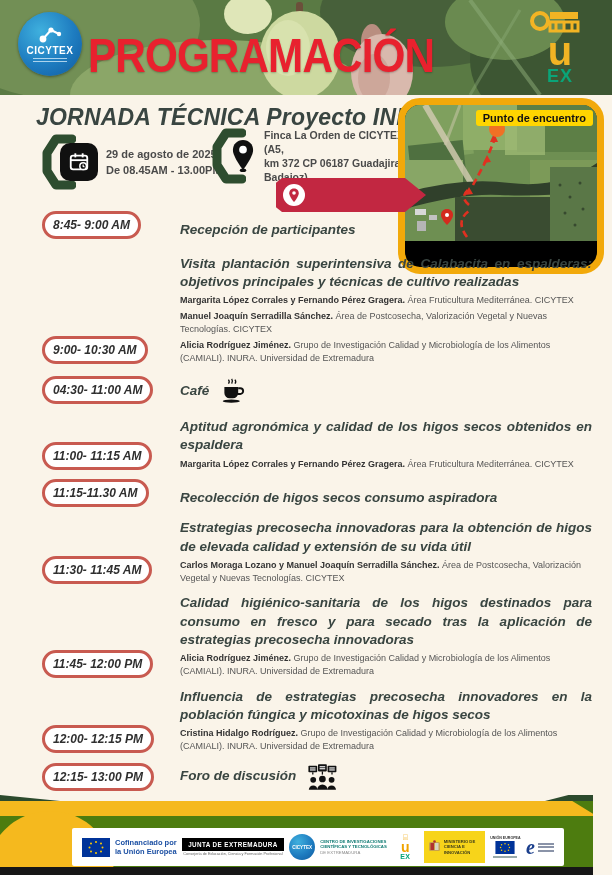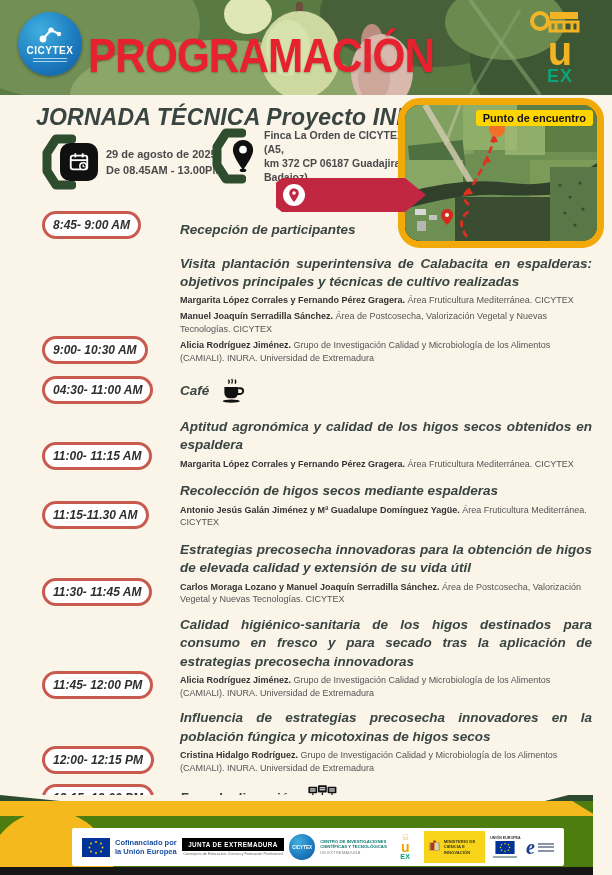--- a/index.html
+++ b/index.html
@@ -31,21 +31,21 @@
   .badge-date { left:42px; top:38px; }
   .badge-loc  { left:212px; top:32px; }
   .bracket { margin-right:-16px; z-index:1; }
   .icon-sq { width:38px; height:38px; background:#101010; border-radius:10px; display:flex; align-items:center;
     justify-content:center; z-index:2; }
   .badge-text { margin-left:8px; font-size:11px; font-weight:600; color:#4a4a4a; line-height:1.5; }
   .badge-loc .badge-text { font-size:10.5px; line-height:1.35; max-width:150px; }
   .pin-plain { z-index:2; }
 
   
-  .map-frame { position:absolute; left:398px; top:3px; width:206px; height:150px; border:7px solid #f2a90a;
+  .map-frame { position:absolute; left:398px; top:3px; width:206px; height:176px; border:7px solid #f2a90a;
     border-radius:22px; overflow:hidden; background:#000000; }
   .map-label { position:absolute; right:4px; top:5px; background:#ffd500; color:#111; font-weight:800;
     font-size:11px; padding:2px 7px; border-radius:3px; z-index:3; }
   .cta { position:absolute; left:276px; top:83px; width:150px; height:34px; background:#c22741; z-index:4;
     clip-path:polygon(0 14%, 0 86%, 4% 100%, 86% 100%, 100% 50%, 86% 0, 4% 0);
     display:flex; align-items:center; padding-left:7px; }
   .cta-pin { width:22px; height:22px; background:#fff; border-radius:50%; display:flex; align-items:center;
     justify-content:center; flex:0 0 22px; }
   .cta-text { color:#fff; font-weight:700; font-size:8.6px; line-height:1.3; margin-left:6px; }
 
@@ -285,25 +285,21 @@
           <p class="speaker">
             <b>Margarita López Corrales y Fernando Pérez Gragera.</b>
             <span>Área Fruticultura Mediterránea. CICYTEX</span>
           </p>
         </div>
       </div>
 
       <div class="row mb10">
         <div class="time-col"><span class="pill">11:15-11.30 AM</span></div>
         <div class="content-col">
-          <span class="item-title">Recolección de higos secos mediante espalderas</span>
-          <p class="speaker">
-            <b>Antonio Jesús Galán Jiménez y Mª Guadalupe Domínguez Yagüe.</b>
-            <span>Área Fruticultura Mediterránea. CICYTEX</span>
-          </p>
+          <span class="item-title">Recolección de higos secos consumo aspiradora</span>
         </div>
       </div>
 
       <div class="row mb8">
         <div class="time-col"><span class="pill">11:30- 11:45 AM</span></div>
         <div class="content-col">
           <span class="item-title">Estrategias precosecha innovadoras para la obtención de higos de elevada calidad y extensión de su vida útil</span>
           <p class="speaker">
             <b>Carlos Moraga Lozano y Manuel Joaquín Serradilla Sánchez.</b>
             <span>Área de Postcosecha, Valorización Vegetal y Nuevas Tecnologías. CICYTEX</span>

